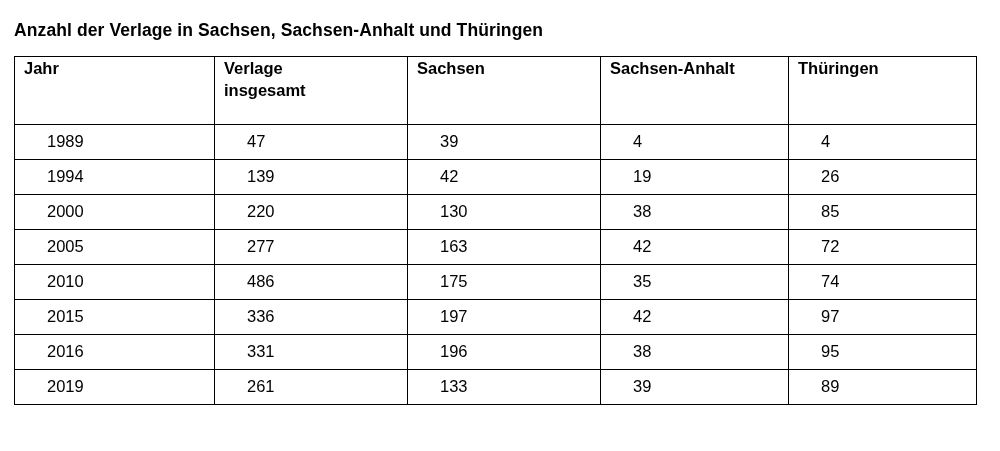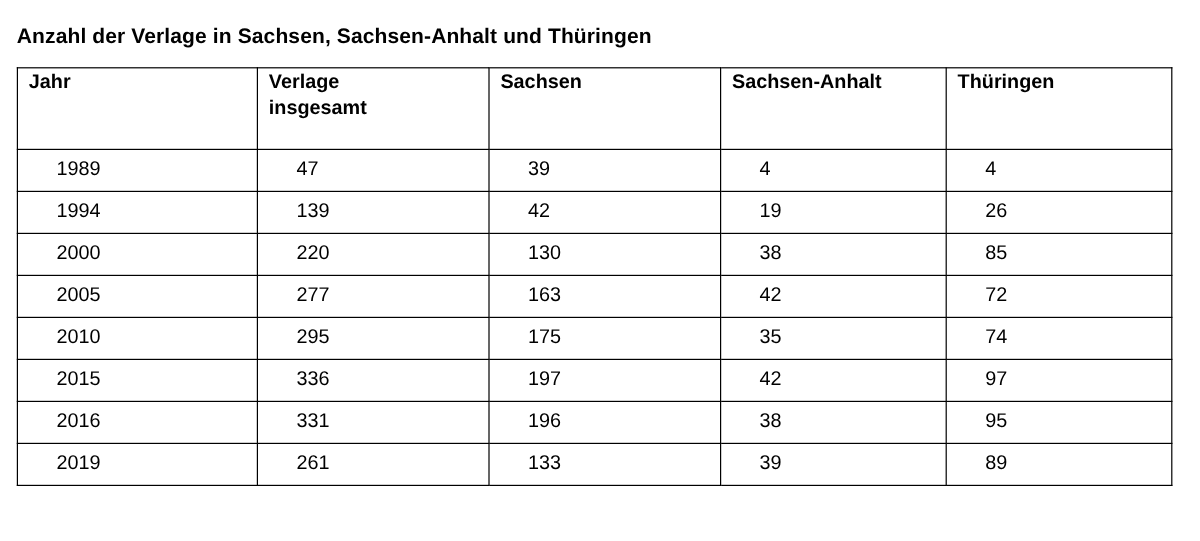--- a/index.html
+++ b/index.html
@@ -127,21 +127,21 @@
         </tr>
         <tr>
           <td>2005</td>
           <td>277</td>
           <td>163</td>
           <td>42</td>
           <td>72</td>
         </tr>
         <tr>
           <td>2010</td>
-          <td>295</td>
+          <td>486</td>
           <td>175</td>
           <td>35</td>
           <td>74</td>
         </tr>
         <tr>
           <td>2015</td>
           <td>336</td>
           <td>197</td>
           <td>42</td>
           <td>97</td>

